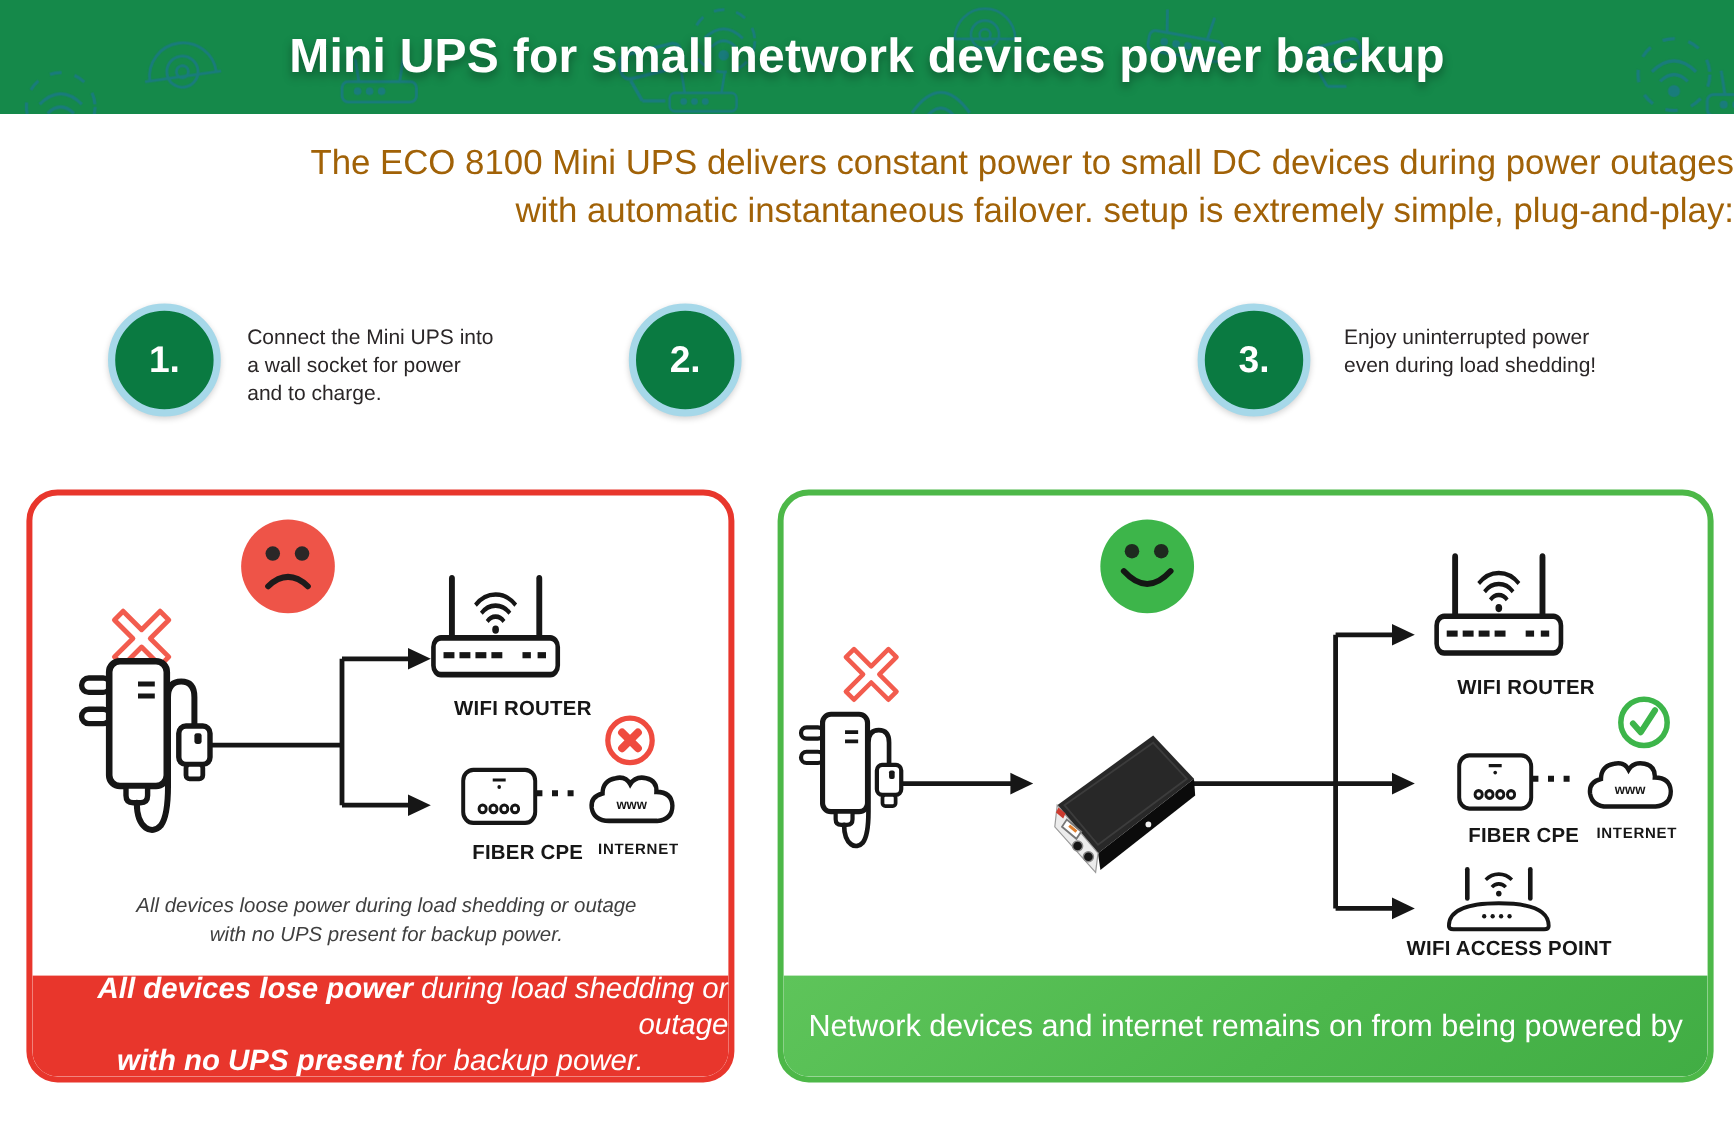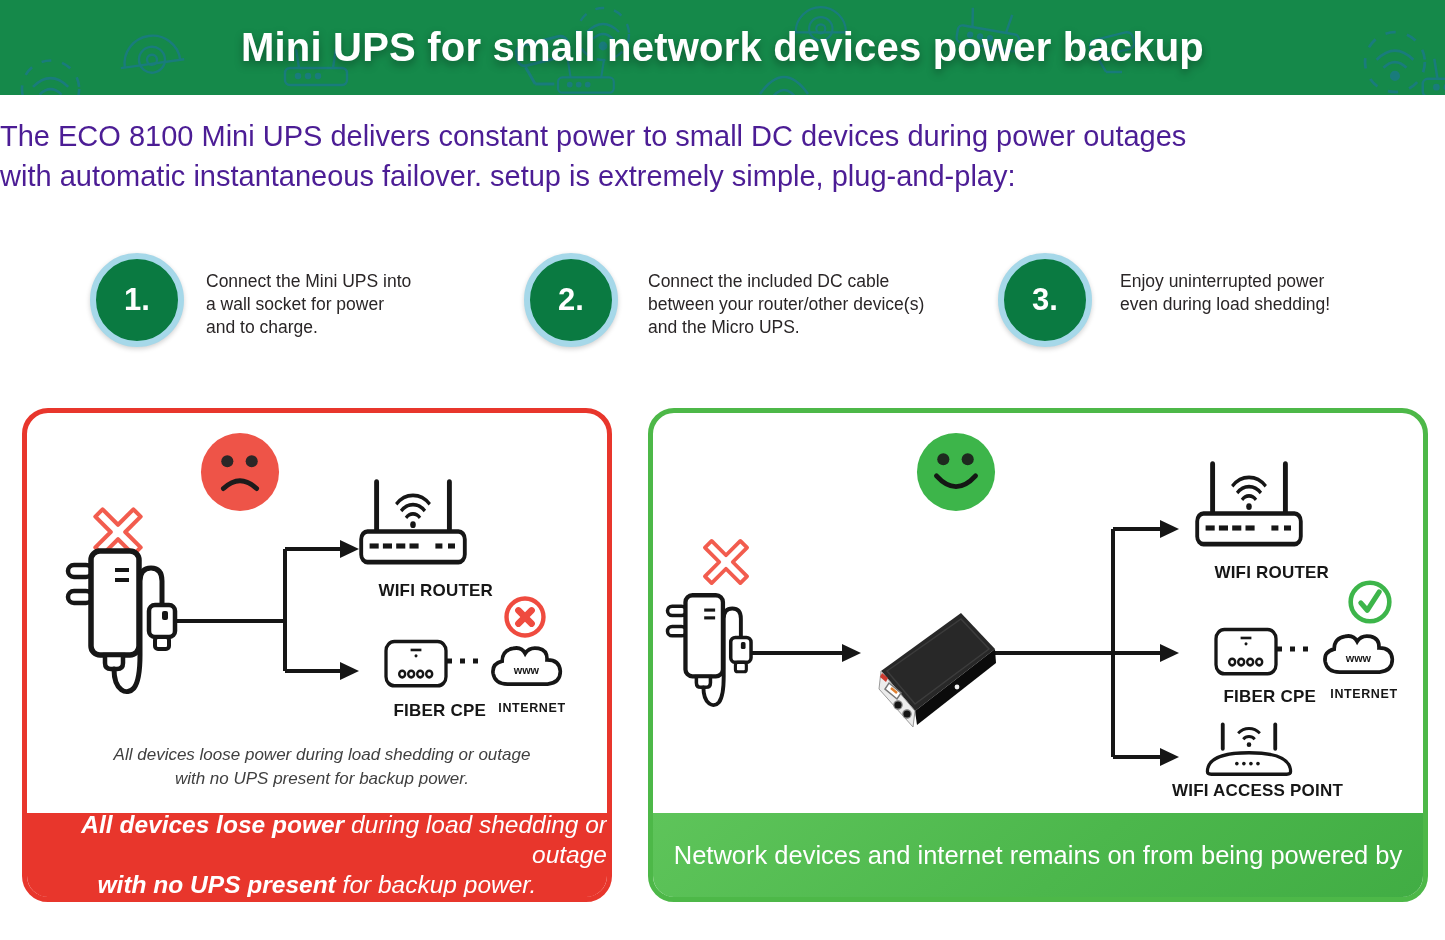--- a/index.html
+++ b/index.html
@@ -8,22 +8,22 @@
 
   
   .header { position:absolute; left:0; top:0; width:1445px; height:95px; background:#15894a; overflow:hidden; }
   .header-pattern { position:absolute; inset:0; }
   .header-title { position:absolute; left:0; top:0; width:100%; height:95px;
     display:flex; align-items:center; justify-content:center;
     color:#fff; font-size:40px; font-weight:700; letter-spacing:.2px;
     text-shadow:0 4px 8px rgba(0,0,0,.35); }
 
   
-  .intro { position:absolute; left:0; top:116px; width:1445px; text-align:left;
-    color:#4c1d95; font-size:29px; line-height:40px; }
+  .intro { position:absolute; left:0; top:116px; width:1445px; text-align:right;
+    color:#a16207; font-size:29px; line-height:40px; }
 
   
   .step-circle { position:absolute; width:94px; height:94px; border-radius:50%;
     background:#0a7a41; border:6px solid #a6d8e9;
     display:flex; align-items:center; justify-content:center;
     color:#fff; font-size:31px; font-weight:700; box-shadow:0 2px 5px rgba(0,0,0,.18); }
   .step-text { position:absolute; color:#2a2627; font-size:17.5px; line-height:23px; }
 
   
   .panel { position:absolute; top:408px; height:494px; background:#fff; border-radius:26px; overflow:hidden; }
@@ -112,21 +112,20 @@
   </div>
 
   <div class="step-circle" style="left:90px; top:253px;">
     <span>1.</span>
   </div>
   <div class="step-text" style="left:206px; top:270px; width:212px;">Connect the Mini UPS into a wall socket for power and to charge.</div>
 
   <div class="step-circle" style="left:524px; top:253px;">
     <span>2.</span>
   </div>
-  <div class="step-text" style="left:648px; top:270px; width:286px;">Connect the included DC cable between your router/other device(s) and the Micro UPS.</div>
 
   <div class="step-circle" style="left:998px; top:253px;">
     <span>3.</span>
   </div>
   <div class="step-text" style="left:1120px; top:270px; width:235px;">Enjoy uninterrupted power even during load shedding!</div>
 
   <div class="panel left">
     <div class="stage">
 
       <svg class="lines-svg" width="580" height="400" viewBox="0 0 580 400">

